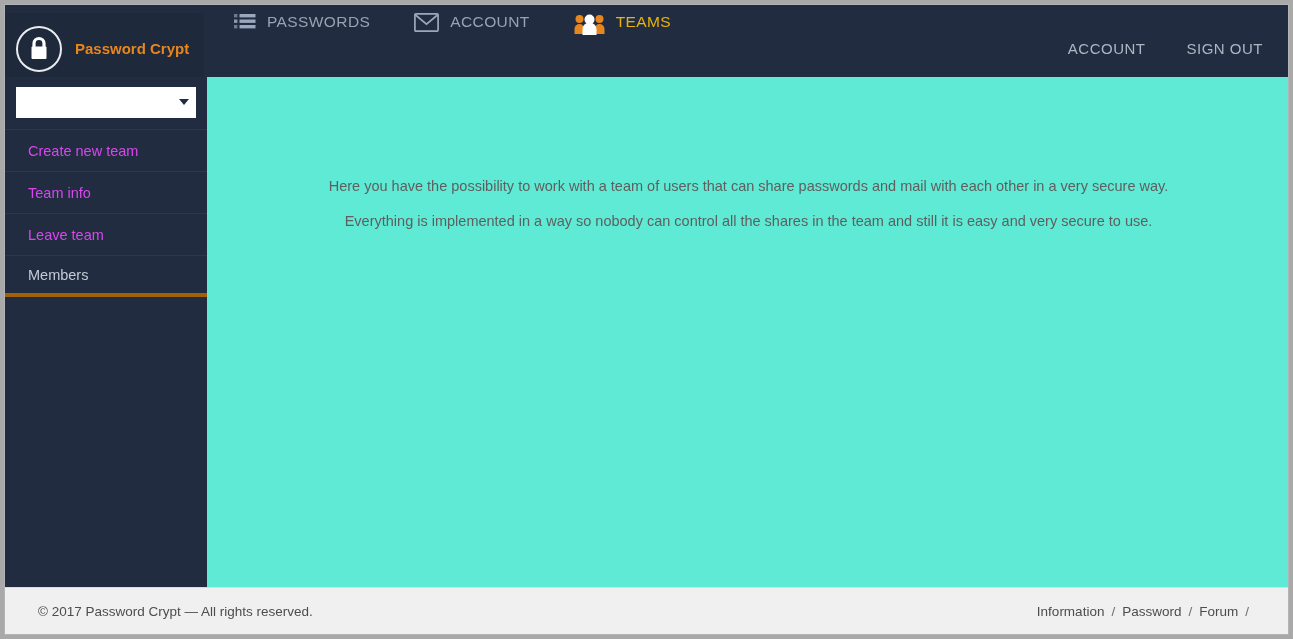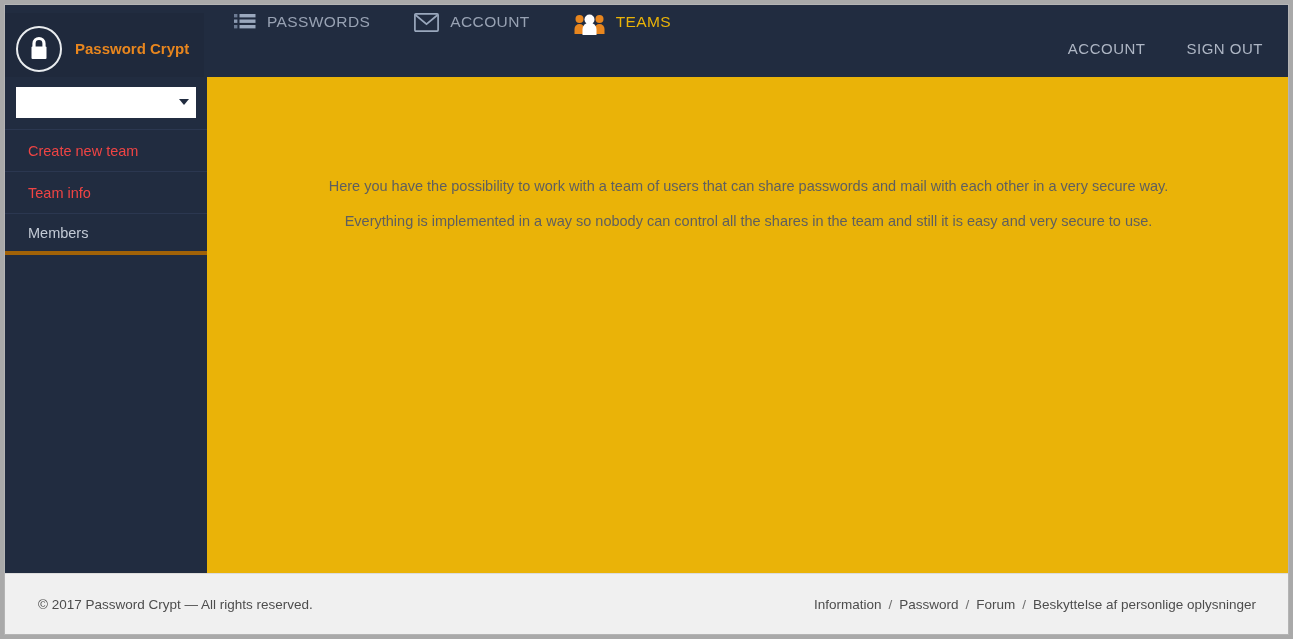--- a/index.html
+++ b/index.html
@@ -131,51 +131,51 @@
     border-right: 5px solid transparent;
     border-top: 6px solid #212c40;
     pointer-events: none;
   }
   .side-menu { margin-top: 11px; }
   .side-item {
     height: 42px;
     display: flex;
     align-items: center;
     padding-left: 23px;
-    color: #ef4444;
+    color: #d946ef;
     font-size: 14.5px;
     border-top: 1px solid #2b3750;
     cursor: pointer;
     text-decoration: none;
   }
   .side-item:last-child { border-bottom: 4px solid #a16207; }
   .side-item.bright { color: #c4cbd6; }
 
   
   .main {
     position: absolute;
     left: 202px; top: 72px;
     width: 1083px;
     height: 512px;
-    background: #eab308;
+    background: #5eead4;
   }
   .intro { padding-top: 100px; text-align: center; }
   .intro p {
     color: #5f5f5f;
     font-size: 14.5px;
     line-height: 1.3;
     margin-bottom: 16px;
   }
 
   
   .footer {
     position: absolute;
     left: 0; bottom: 0;
     width: 1285px;
-    height: 61px;
+    height: 47px;
     background: #f0f0f0;
     border-top: 1px solid #dcdcdc;
     display: flex;
     align-items: center;
   }
   .copyright {
     margin-left: 33px;
     color: #4d4d4d;
     font-size: 13.5px;
     white-space: nowrap;
@@ -265,20 +265,21 @@
     <div class="select-wrap">
       <select class="team-select" title="">
         <option></option>
       </select>
       <span class="select-arrow"></span>
     </div>
 
     <div class="side-menu">
       <a class="side-item">Create new team</a>
       <a class="side-item">Team info</a>
+      <a class="side-item">Leave team</a>
       <a class="side-item bright">Members</a>
     </div>
   </div>
 
   <div class="main">
     <div class="intro">
       <p>Here you have the possibility to work with a team of users that can share passwords and mail with each other in a very secure way.</p>
       <p>Everything is implemented in a way so nobody can control all the shares in the team and still it is easy and very secure to use.</p>
     </div>
   </div>
@@ -286,17 +287,16 @@
   <div class="footer">
     <span class="copyright">© 2017 Password Crypt — All rights reserved.</span>
     <div class="spacer"></div>
     <div class="footer-links">
       <a class="footer-link">Information</a>
       <span class="sep">/</span>
       <a class="footer-link">Password</a>
       <span class="sep">/</span>
       <a class="footer-link">Forum</a>
       <span class="sep">/</span>
-      <a class="footer-link">Beskyttelse af personlige oplysninger</a>
     </div>
   </div>
 
 </div>
 
 </body></html>

